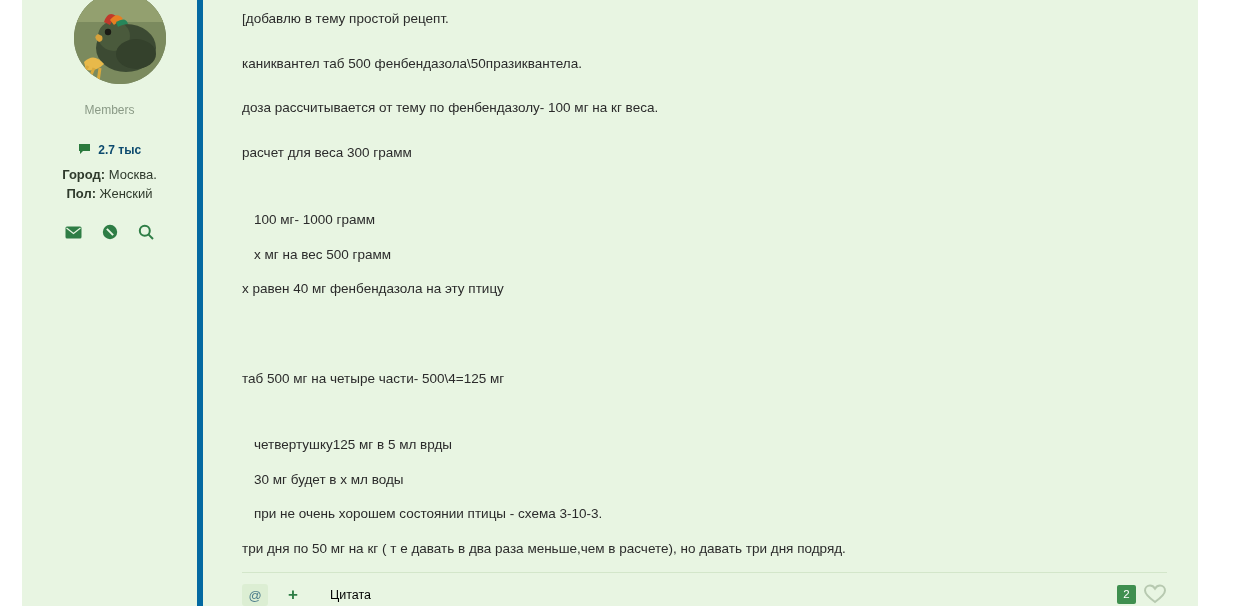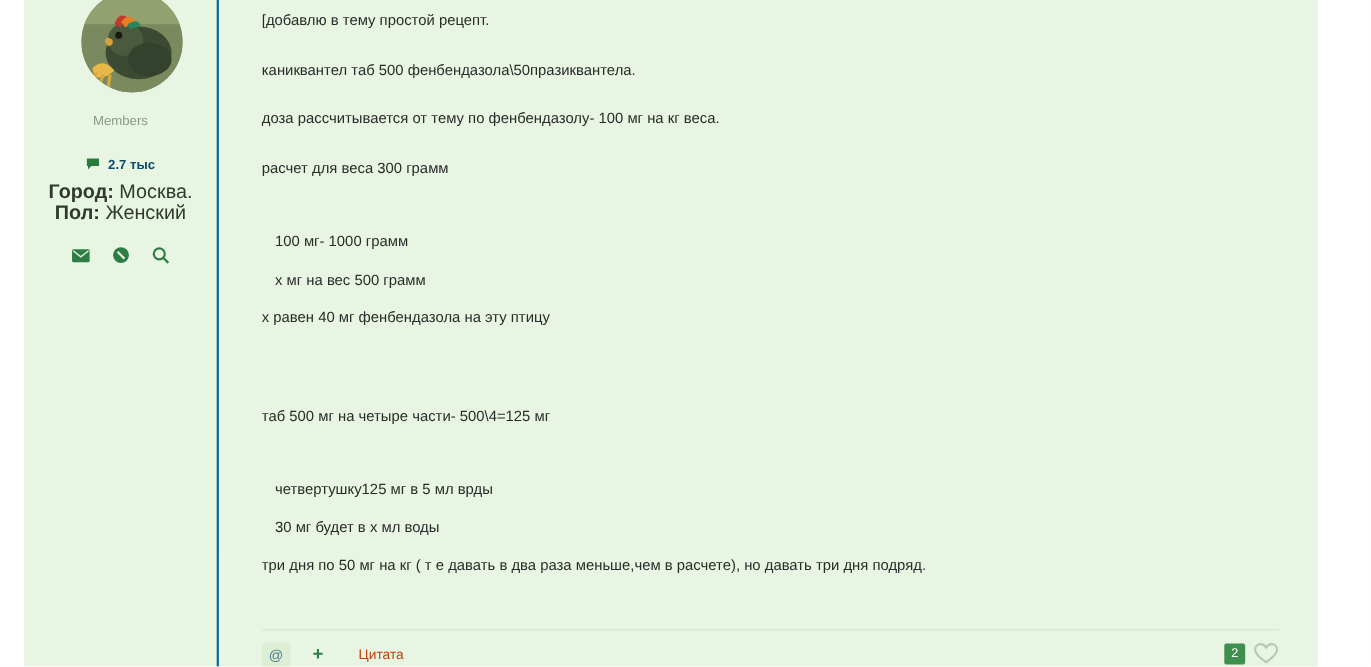--- a/index.html
+++ b/index.html
@@ -76,21 +76,21 @@
   .post-count .bubble-icon {
     display: inline-block;
     margin-right: 4px;
     vertical-align: -1px;
   }
   .field-list {
     position: absolute;
     left: 0; top: 165px;
     width: 175px;
     text-align: center;
-    font-size: 18px;
+    font-size: 13px;
     color: #2f3a2c;
     line-height: 19px;
   }
   .field-list .k { font-weight: bold; }
   .field-list .v { font-weight: normal; }
   .author-icons {
     position: absolute;
     left: 0; top: 222px;
     width: 175px;
     display: flex;
@@ -104,21 +104,21 @@
     justify-content: center;
     color: #2e7d45;
   }
   
   .post-body {
     position: absolute;
     left: 175px; top: 0;
     width: 1001px;
     height: 606px;
     background: #e8f5e2;
-    border-left: 2px solid #0369a1;
+    border-left: 6px solid #0369a1;
   }
   .post-text {
     position: absolute;
     left: 39px; top: 8px;
     width: 880px;
     font-size: 13.5px;
     color: #2b2b2b;
     line-height: 22.5px;
   }
   .post-text p { margin: 0 0 22px 0; }
@@ -152,21 +152,21 @@
   }
   .act-plus {
     color: #2e7d45;
     font-size: 17px;
     font-weight: bold;
     background: transparent;
   }
   .quote-link {
     margin-left: 12px;
     font-size: 12.5px;
-    color: #c2410c;
+    color: #000000;
   }
   .footer-right {
     position: absolute;
     right: 0; top: 9px;
     display: flex;
     align-items: center;
     gap: 7px;
   }
   .rep-count {
     min-width: 19px;
@@ -270,20 +270,21 @@
 
         <p class="tight">100 мг- 1000 грамм</p>
         <p class="tight">х мг на вес 500 грамм</p>
         <p style="margin:0 0 67px 0">х равен 40 мг фенбендазола на эту птицу</p>
 
         <p style="margin:0 0 44px 0">таб 500 мг на четыре части- 500\4=125 мг</p>
 
         <p class="tight">четвертушку125 мг в 5 мл врды</p>
         <p class="tight">30 мг будет в х мл воды</p>
 
+        <p class="tight">при не очень хорошем состоянии птицы - схема 3-10-3.</p>
         <p style="margin:0 0 22px 0">три дня по 50 мг на кг ( т е давать в два раза меньше,чем в расчете), но давать три дня подряд.</p>
 
       </div>
 
       <div class="post-footer">
         <div class="footer-actions">
           <span class="act-btn">@</span>
           <span class="act-btn act-plus">+</span>
           <span class="quote-link">Цитата</span>
         </div>

